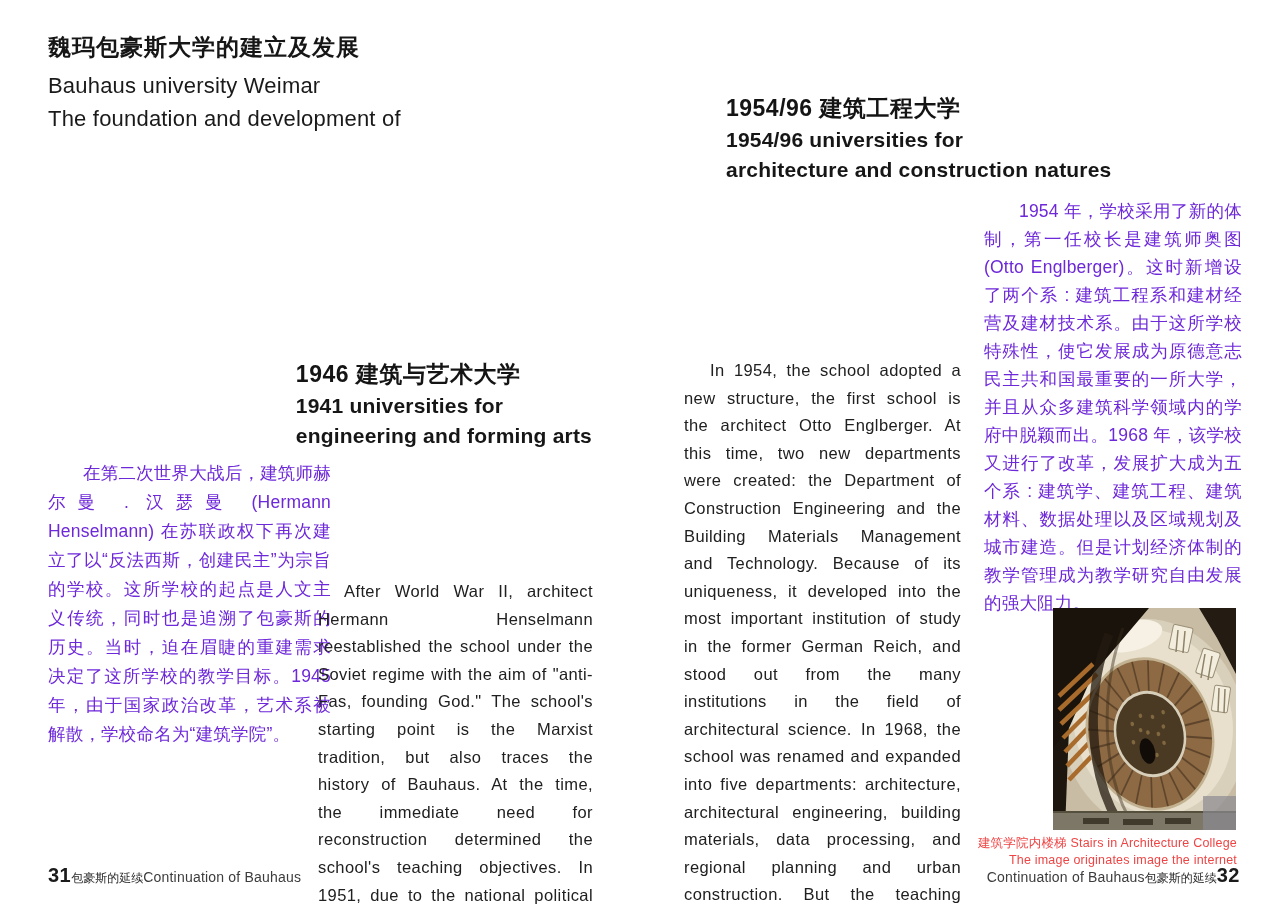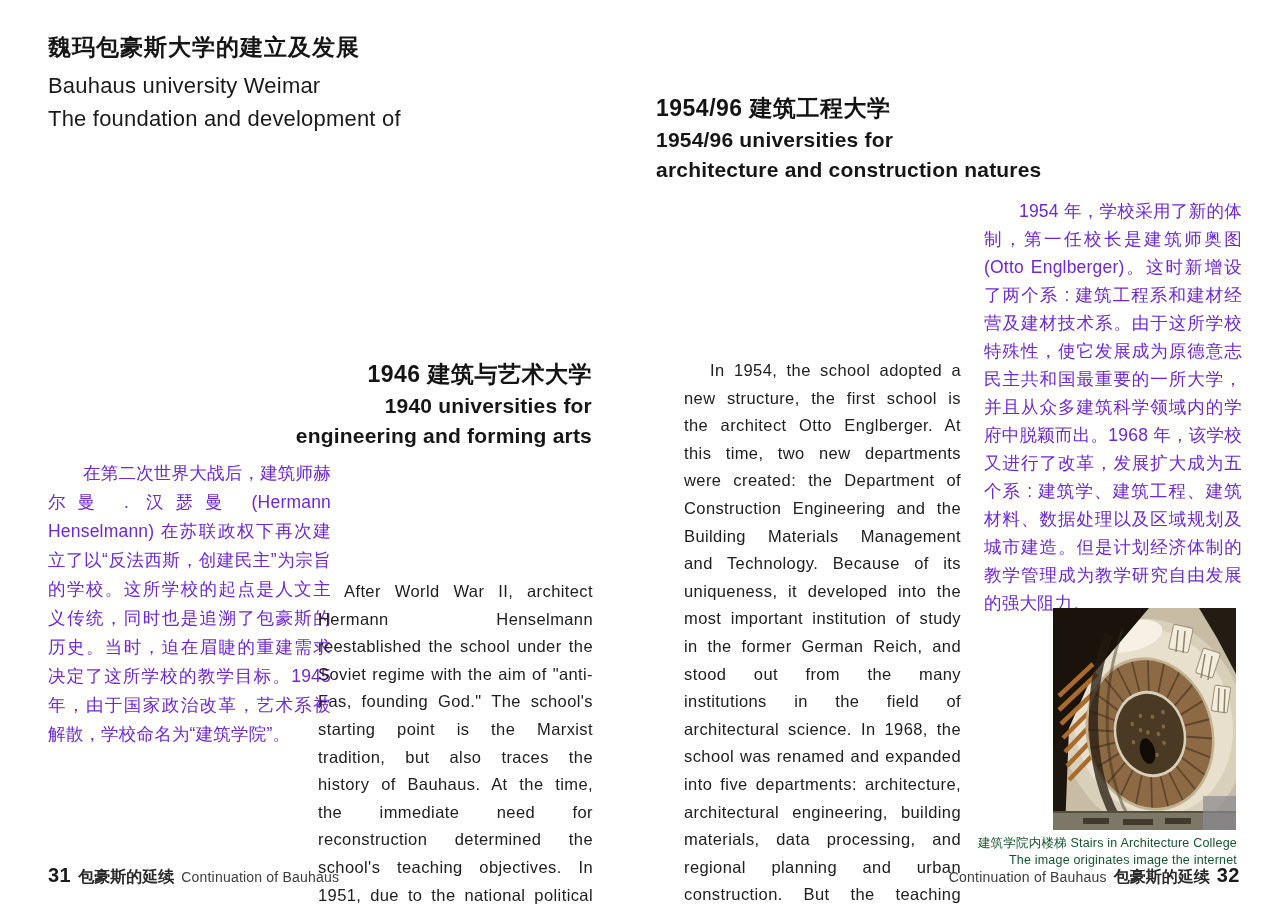--- a/index.html
+++ b/index.html
@@ -37,21 +37,21 @@
     line-height: 33px;
     color: #141414;
   }
   .h-en {
     font-size: 21px;
     font-weight: 700;
     line-height: 30px;
     letter-spacing: 0.2px;
     color: #161616;
   }
-  .align-right { text-align: right; margin-left: 12px; }
+  .align-right { text-align: left; margin-left: 12px; }
 
   
   .cn-body {
     font-size: 17.5px;
     line-height: 29px;
     text-align: justify;
     color: #6d28d9;
     letter-spacing: 0.2px;
   }
   .cn-indent { text-indent: 2em; }
@@ -66,41 +66,40 @@
   .en-indent { text-indent: 26px; }
 
   
   .photo-frame { width: 183px; height: 222px; overflow: hidden; }
   .photo-frame svg { display: block; }
 
   
   .caption {
     font-size: 12.5px;
     line-height: 16.5px;
-    color: #14532d;
+    color: #ef4444;
     text-align: right;
     letter-spacing: 0.2px;
   }
 
   
   .folio {
     display: flex;
     align-items: baseline;
-    gap: 7px;
     white-space: nowrap;
   }
   .folio-num {
     font-size: 20px;
     font-weight: 600;
     color: #1b1b1b;
     letter-spacing: 0.5px;
   }
   .folio-cn {
-    font-size: 16px;
-    font-weight: 700;
+    font-size: 12px;
+    font-weight: 400;
     color: #2a2a2a;
   }
   .folio-en {
     font-size: 14px;
     font-weight: 400;
     color: #3c3c3c;
     letter-spacing: 0.2px;
   }
   .folio-right { justify-content: flex-end; }
 </style>
@@ -110,35 +109,35 @@
 <div class="spread">
 
   <div class="abs" style="left:48px; top:32px;">
     <div class="title-cn">魏玛包豪斯大学的建立及发展</div>
     <div class="title-en">Bauhaus university Weimar</div>
     <div class="title-en">The foundation and development of</div>
   </div>
 
   <div class="abs align-right" style="right:688px; top:358px;">
     <div class="h-cn">1946 建筑与艺术大学</div>
-    <div class="h-en">1940 universities for</div>
+    <div class="h-en">1941 universities for</div>
     <div class="h-en">engineering and forming arts</div>
   </div>
 
   <div class="abs cn-body cn-indent" style="left:48px; top:459px; width:283px;">在第二次世界大战后，建筑师赫尔曼 . 汉瑟曼 (Hermann Henselmann) 在苏联政权下再次建立了以“反法西斯，创建民主”为宗旨的学校。这所学校的起点是人文主义传统，同时也是追溯了包豪斯的历史。当时，迫在眉睫的重建需求决定了这所学校的教学目标。1945 年，由于国家政治改革，艺术系被解散，学校命名为“建筑学院”。</div>
 
   <div class="abs en-body en-indent" style="left:318px; top:578px; width:275px;">After World War II, architect Hermann Henselmann reestablished the school under the Soviet regime with the aim of "anti-Fas, founding God." The school's starting point is the Marxist tradition, but also traces the history of Bauhaus. At the time, the immediate need for reconstruction determined the school's teaching objectives. In 1951, due to the national political reform, the Art Department was dissolved and the school was named "School of Architecture."</div>
 
   <div class="abs folio" style="left:48px; top:864px;">
     <span class="folio-num">31</span>
     <span class="folio-cn">包豪斯的延续</span>
     <span class="folio-en">Continuation of Bauhaus</span>
   </div>
 
-  <div class="abs" style="left:656px; top:92px;">
+  <div class="abs" style="left:726px; top:92px;">
     <div class="h-cn">1954/96 建筑工程大学</div>
     <div class="h-en">1954/96 universities for</div>
     <div class="h-en">architecture and construction natures</div>
   </div>
 
   <div class="abs en-body en-indent" style="left:684px; top:357px; width:277px;">In 1954, the school adopted a new structure, the first school is the architect Otto Englberger. At this time, two new departments were created: the Department of Construction Engineering and the Building Materials Management and Technology. Because of its uniqueness, it developed into the most important institution of study in the former German Reich, and stood out from the many institutions in the field of architectural science. In 1968, the school was renamed and expanded into five departments: architecture, architectural engineering, building materials, data processing, and regional planning and urban construction. But the teaching management under the planned economy system has become a strong obstacle to the development of teaching research.</div>
 
   <div class="abs cn-body cn-indent" style="left:984px; top:197px; width:258px; line-height:28px;">1954 年，学校采用了新的体制，第一任校长是建筑师奥图 (Otto Englberger)。这时新增设了两个系 : 建筑工程系和建材经营及建材技术系。由于这所学校特殊性，使它发展成为原德意志民主共和国最重要的一所大学，并且从众多建筑科学领域内的学府中脱颖而出。1968 年，该学校又进行了改革，发展扩大成为五个系 : 建筑学、建筑工程、建筑材料、数据处理以及区域规划及城市建造。但是计划经济体制的教学管理成为教学研究自由发展的强大阻力。</div>
 
   <div class="abs photo-frame" style="left:1053px; top:608px;">

